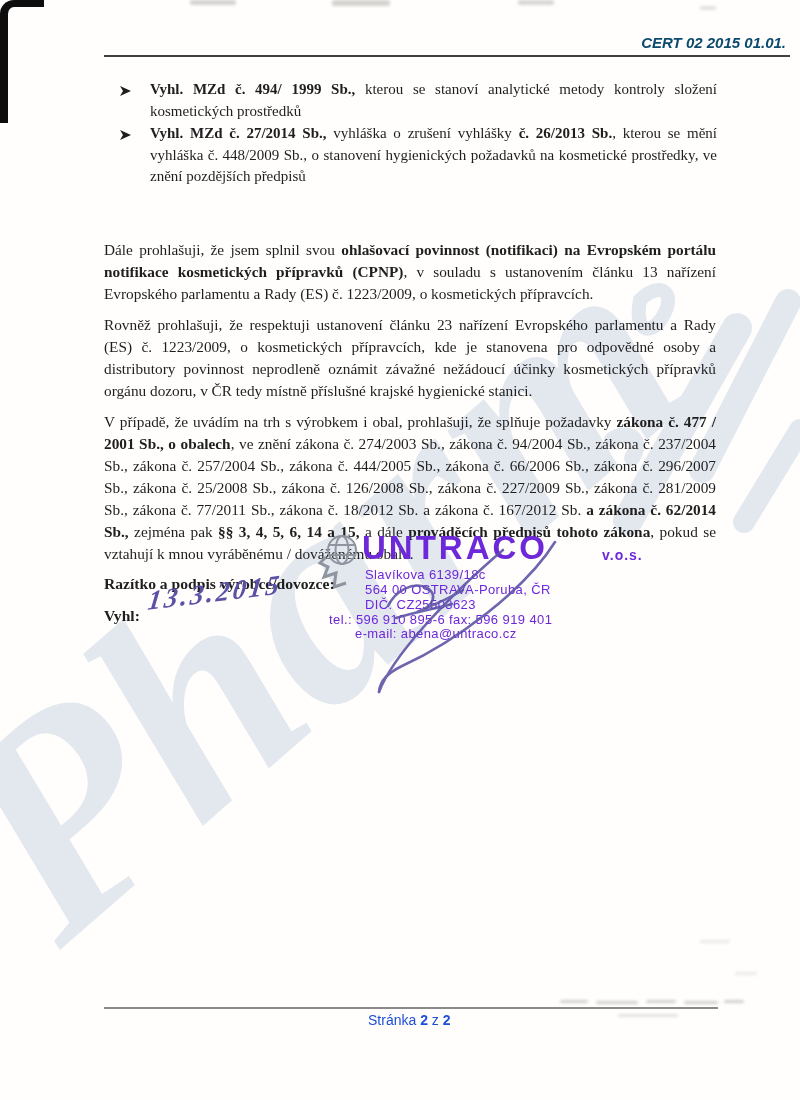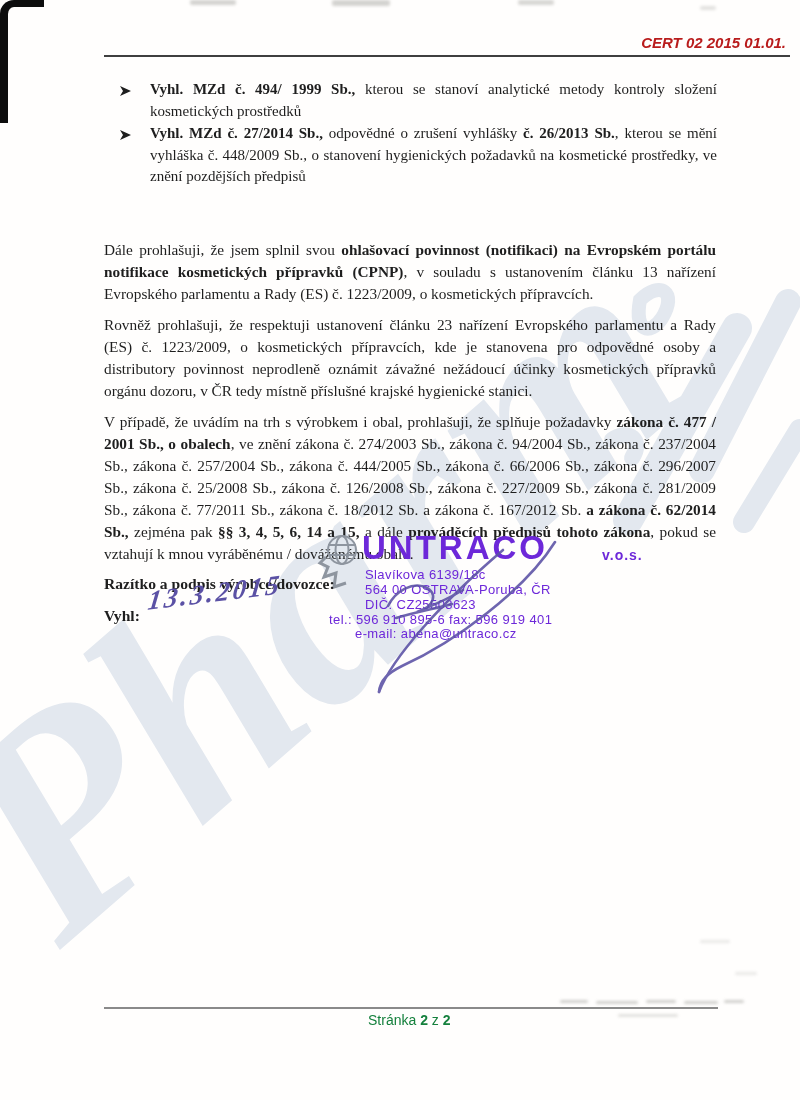--- a/index.html
+++ b/index.html
@@ -15,21 +15,21 @@
     border-top-left-radius:14px;
   }
   .smudge{position:absolute;background:#6f6f68;border-radius:2px;filter:blur(1.5px);}
   
   .watermark{position:absolute;inset:0;z-index:0;pointer-events:none;}
   .content{position:absolute;inset:0;z-index:1;}
   
   .doc-code{
     position:absolute;top:34px;right:14px;
     font-family:"Liberation Sans", sans-serif;
-    font-style:italic;font-weight:bold;font-size:15px;color:#b91c1c;
+    font-style:italic;font-weight:bold;font-size:15px;color:#0c4a6e;
   }
   .header-rule{position:absolute;left:104px;top:55px;width:686px;height:2px;background:#3f3f3f;}
   
   .bullet-list{position:absolute;left:104px;top:79px;width:613px;}
   .bullet{position:relative;padding-left:46px;text-align:justify;
           font-size:15px;line-height:21.6px;margin-bottom:1px;}
   .bullet .marker{position:absolute;left:16px;top:4px;width:12px;height:14px;}
   .para{position:absolute;left:104px;width:612px;text-align:justify;
         font-size:15.3px;line-height:22px;}
   b{font-weight:bold;}
@@ -48,21 +48,21 @@
   .stamp-vos{position:absolute;left:286px;top:16px;font-size:14px;letter-spacing:1px;font-weight:bold;}
   .stamp-line{position:absolute;font-size:13px;letter-spacing:.4px;white-space:nowrap;}
   .sig-svg{position:absolute;left:300px;top:520px;z-index:3;}
   
   .products-heading{position:absolute;left:104px;top:649px;font-weight:bold;font-size:15.6px;}
   .product-row{position:absolute;left:186px;top:693px;font-weight:bold;font-size:16px;}
   .product-row .code{margin-right:16px;}
   
   .footer-rule{position:absolute;left:104px;top:1007px;width:614px;height:2px;background:#8a8a8a;}
   .footer-text{position:absolute;left:368px;top:1012px;
-               font-family:"Liberation Sans", sans-serif;font-size:14px;color:#15803d;}
+               font-family:"Liberation Sans", sans-serif;font-size:14px;color:#1d4ed8;}
   .footer-text .num{font-weight:bold;}
 </style>
 </head>
 <body>
 
 <div class="page">
 
   <svg class="watermark" width="800" height="1100" viewBox="0 0 800 1100">
     <text transform="translate(60,950) rotate(-41)" font-family="Liberation Serif, serif" font-style="italic" font-weight="bold" font-size="300" fill="#e3e8ef">Pharm</text>
     <g stroke="#e3e8ef" fill="none" stroke-linecap="round">
@@ -101,21 +101,21 @@
             </svg>
         </span>
         <b>Vyhl. MZd č. 494/ 1999 Sb.,</b><span> kterou se stanoví analytické metody kontroly složení kosmetických prostředků</span>
       </div>
       <div class="bullet">
         <span class="marker">
           <svg width="12" height="14" viewBox="0 0 12 14">
               <polygon points="0,2 11,7 0,12 3,7" fill="#1e1e1e"></polygon>
             </svg>
         </span>
-        <b>Vyhl. MZd č. 27/2014 Sb.,</b><span> odpovědné o zrušení vyhlášky </span><b>č. 26/2013 Sb.</b><span>, kterou se mění vyhláška č. 448/2009 Sb., o stanovení hygienických požadavků na kosmetické prostředky, ve znění pozdějších předpisů</span>
+        <b>Vyhl. MZd č. 27/2014 Sb.,</b><span> vyhláška o zrušení vyhlášky </span><b>č. 26/2013 Sb.</b><span>, kterou se mění vyhláška č. 448/2009 Sb., o stanovení hygienických požadavků na kosmetické prostředky, ve znění pozdějších předpisů</span>
       </div>
     </div>
 
     <div class="para" style="top:239px">
       <span>Dále prohlašuji, že jsem splnil svou </span><b>ohlašovací povinnost (notifikaci) na Evropském portálu notifikace kosmetických přípravků (CPNP)</b><span>, v souladu s ustanovením článku 13 nařízení Evropského parlamentu a Rady (ES) č. 1223/2009, o kosmetických přípravcích.</span>
     </div>
 
     <div class="para" style="top:314px">
       <span>Rovněž prohlašuji, že respektuji ustanovení článku 23 nařízení Evropského parlamentu a Rady (ES) č. 1223/2009, o kosmetických přípravcích, kde je stanovena pro odpovědné osoby a distributory povinnost neprodleně oznámit závažné nežádoucí účinky kosmetických přípravků orgánu dozoru, v ČR tedy místně příslušné krajské hygienické stanici.</span>
     </div>

